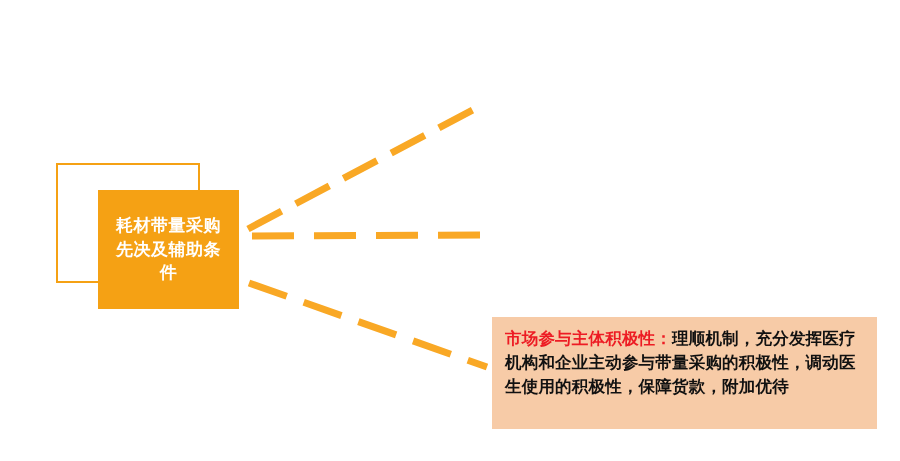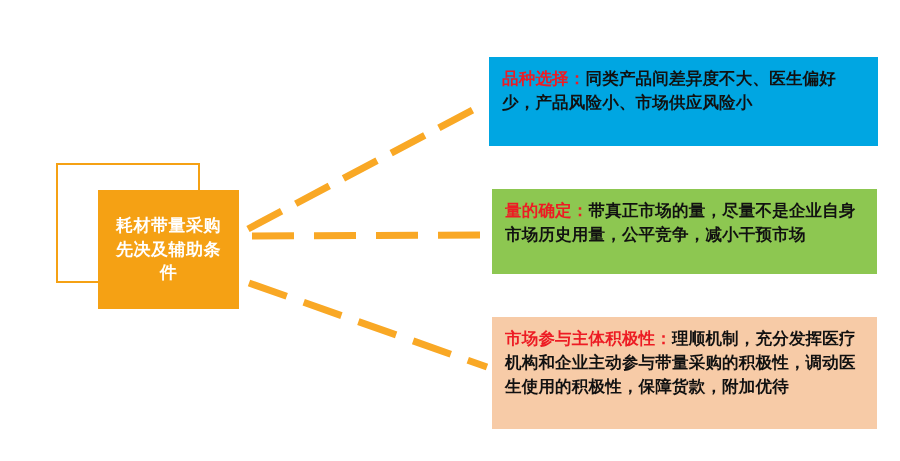--- a/index.html
+++ b/index.html
@@ -98,25 +98,19 @@
   <svg class="connectors" viewBox="0 0 900 461" xmlns="http://www.w3.org/2000/svg">
     <line x1="248" y1="229" x2="484" y2="104" stroke="#F9A825" stroke-width="7" stroke-linecap="butt" stroke-dasharray="38 16"></line>
     <line x1="252" y1="236" x2="487" y2="235" stroke="#F9A825" stroke-width="7" stroke-linecap="butt" stroke-dasharray="42 20"></line>
     <line x1="249" y1="283" x2="487" y2="367" stroke="#F9A825" stroke-width="7" stroke-linecap="butt" stroke-dasharray="40 18"></line>
   </svg>
 
   <div class="hub-box">
     <div class="hub-text">耗材带量采购先决及辅助条件</div>
   </div>
 
-  <div class="card card-blue">
-    <span class="lead">品种选择：</span><span class="card-body">同类产品间差异度不大、医生偏好少，产品风险小、市场供应风险小</span>
-  </div>
 
-  <div class="card card-green">
-    <span class="lead">量的确定：</span><span class="card-body">带真正市场的量，尽量不是企业自身市场历史用量，公平竞争，减小干预市场</span>
-  </div>
 
   <div class="card card-peach">
     <span class="lead">市场参与主体积极性：</span><span class="card-body">理顺机制，充分发挥医疗机构和企业主动参与带量采购的积极性，调动医生使用的积极性，保障货款，附加优待</span>
   </div>
 
 </div>
 
 </body></html>

